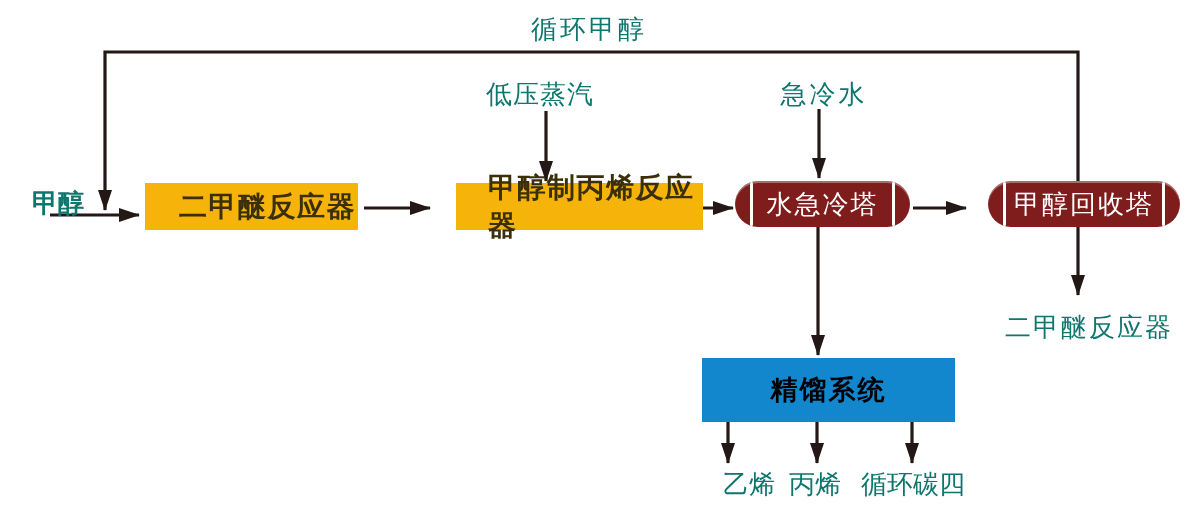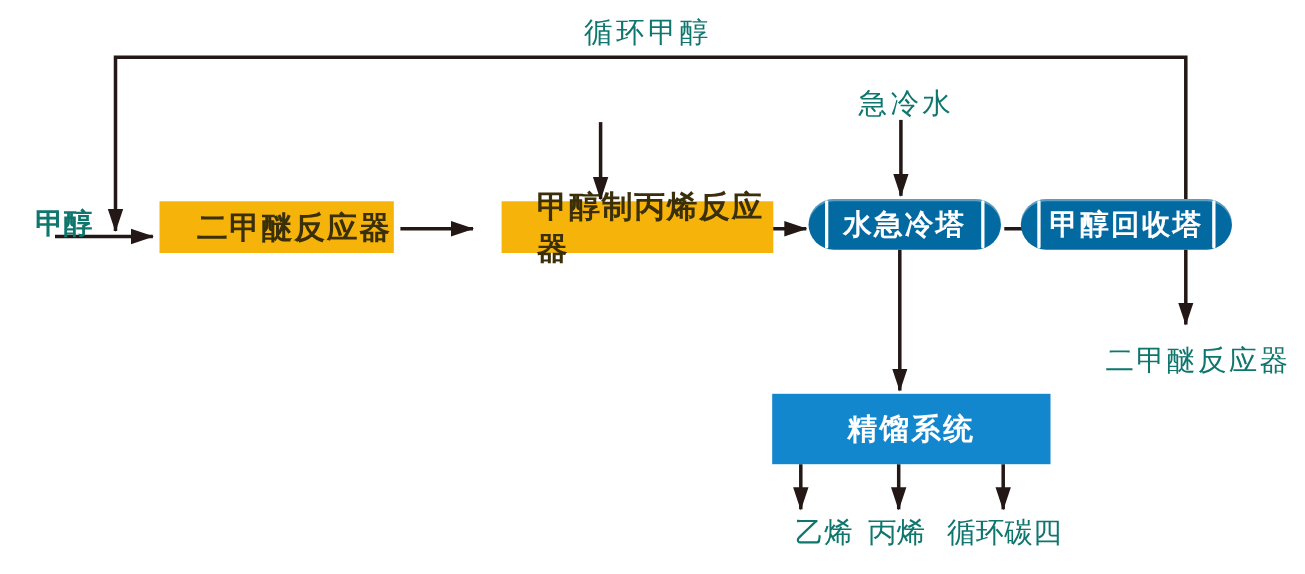--- a/index.html
+++ b/index.html
@@ -31,42 +31,42 @@
   .reactor {
     background: #F6B40A;
     color: #3A2F08;
     font-size: 28px;
     font-weight: bold;
     letter-spacing: 1.5px;
     height: 47px;
     padding-left: 32px;
   }
   .tower {
-    background: #0369a1;
+    background: #7f1d1d;
     color: #ffffff;
     font-size: 26px;
-    font-weight: bold;
+    font-weight: normal;
     letter-spacing: 2px;
     height: 46px;
     border-radius: 23px;
     box-shadow: inset 0 2px 0 rgba(255,255,255,0.35);
   }
   .tower .seam {
     position: absolute;
     top: 1px;
     bottom: 1px;
     width: 3px;
     background: #ffffff;
     border-radius: 2px;
   }
   .tower .seam-l { left: 15px; }
   .tower .seam-r { right: 15px; }
   .system {
     background: #1287CE;
-    color: #ffffff;
+    color: #000000;
     font-size: 27px;
     font-weight: bold;
     letter-spacing: 2px;
     height: 64px;
   }
   .stream-label {
     position: absolute;
     color: #0f766e;
     font-size: 26px;
     font-weight: 500;
@@ -108,34 +108,35 @@
   <div class="node reactor" style="left:433px; top:183px; width:247px;margin-left:23px;">
     <span>甲醇制丙烯反应器</span>
   </div>
 
   <div class="node tower" style="left:735px; top:181px; width:175px;">
     <div class="seam seam-l"></div>
     <span>水急冷塔</span>
     <div class="seam seam-r"></div>
   </div>
 
-  <div class="node tower" style="left:928px; top:181px; width:192px;">
+  <div class="node tower" style="left:988px; top:181px; width:192px;">
     <div class="seam seam-l"></div>
     <span>甲醇回收塔</span>
     <div class="seam seam-r"></div>
   </div>
 
   <div class="node system" style="left:702px; top:358px; width:253px;">
     <span>精馏系统</span>
   </div>
 
   <div class="stream-label" style="left:58px; top:186px;font-weight:bold;">甲醇</div>
 
   <div class="stream-label" style="left:589px; top:12px; letter-spacing:3px;">循环甲醇</div>
 
+  <div class="stream-label" style="left:540px; top:77px; letter-spacing:1px;">低压蒸汽</div>
 
   <div class="stream-label" style="left:824px; top:77px; letter-spacing:3px;">急冷水</div>
 
   <div class="stream-label" style="left:1089px; top:310px; letter-spacing:2px;">二甲醚反应器</div>
 
   <div class="stream-label" style="left:730px; top:467px;margin-left:19px;">乙烯</div>
 
   <div class="stream-label" style="left:815px; top:467px;">丙烯</div>
 
   <div class="stream-label" style="left:913px; top:467px;">循环碳四</div>

